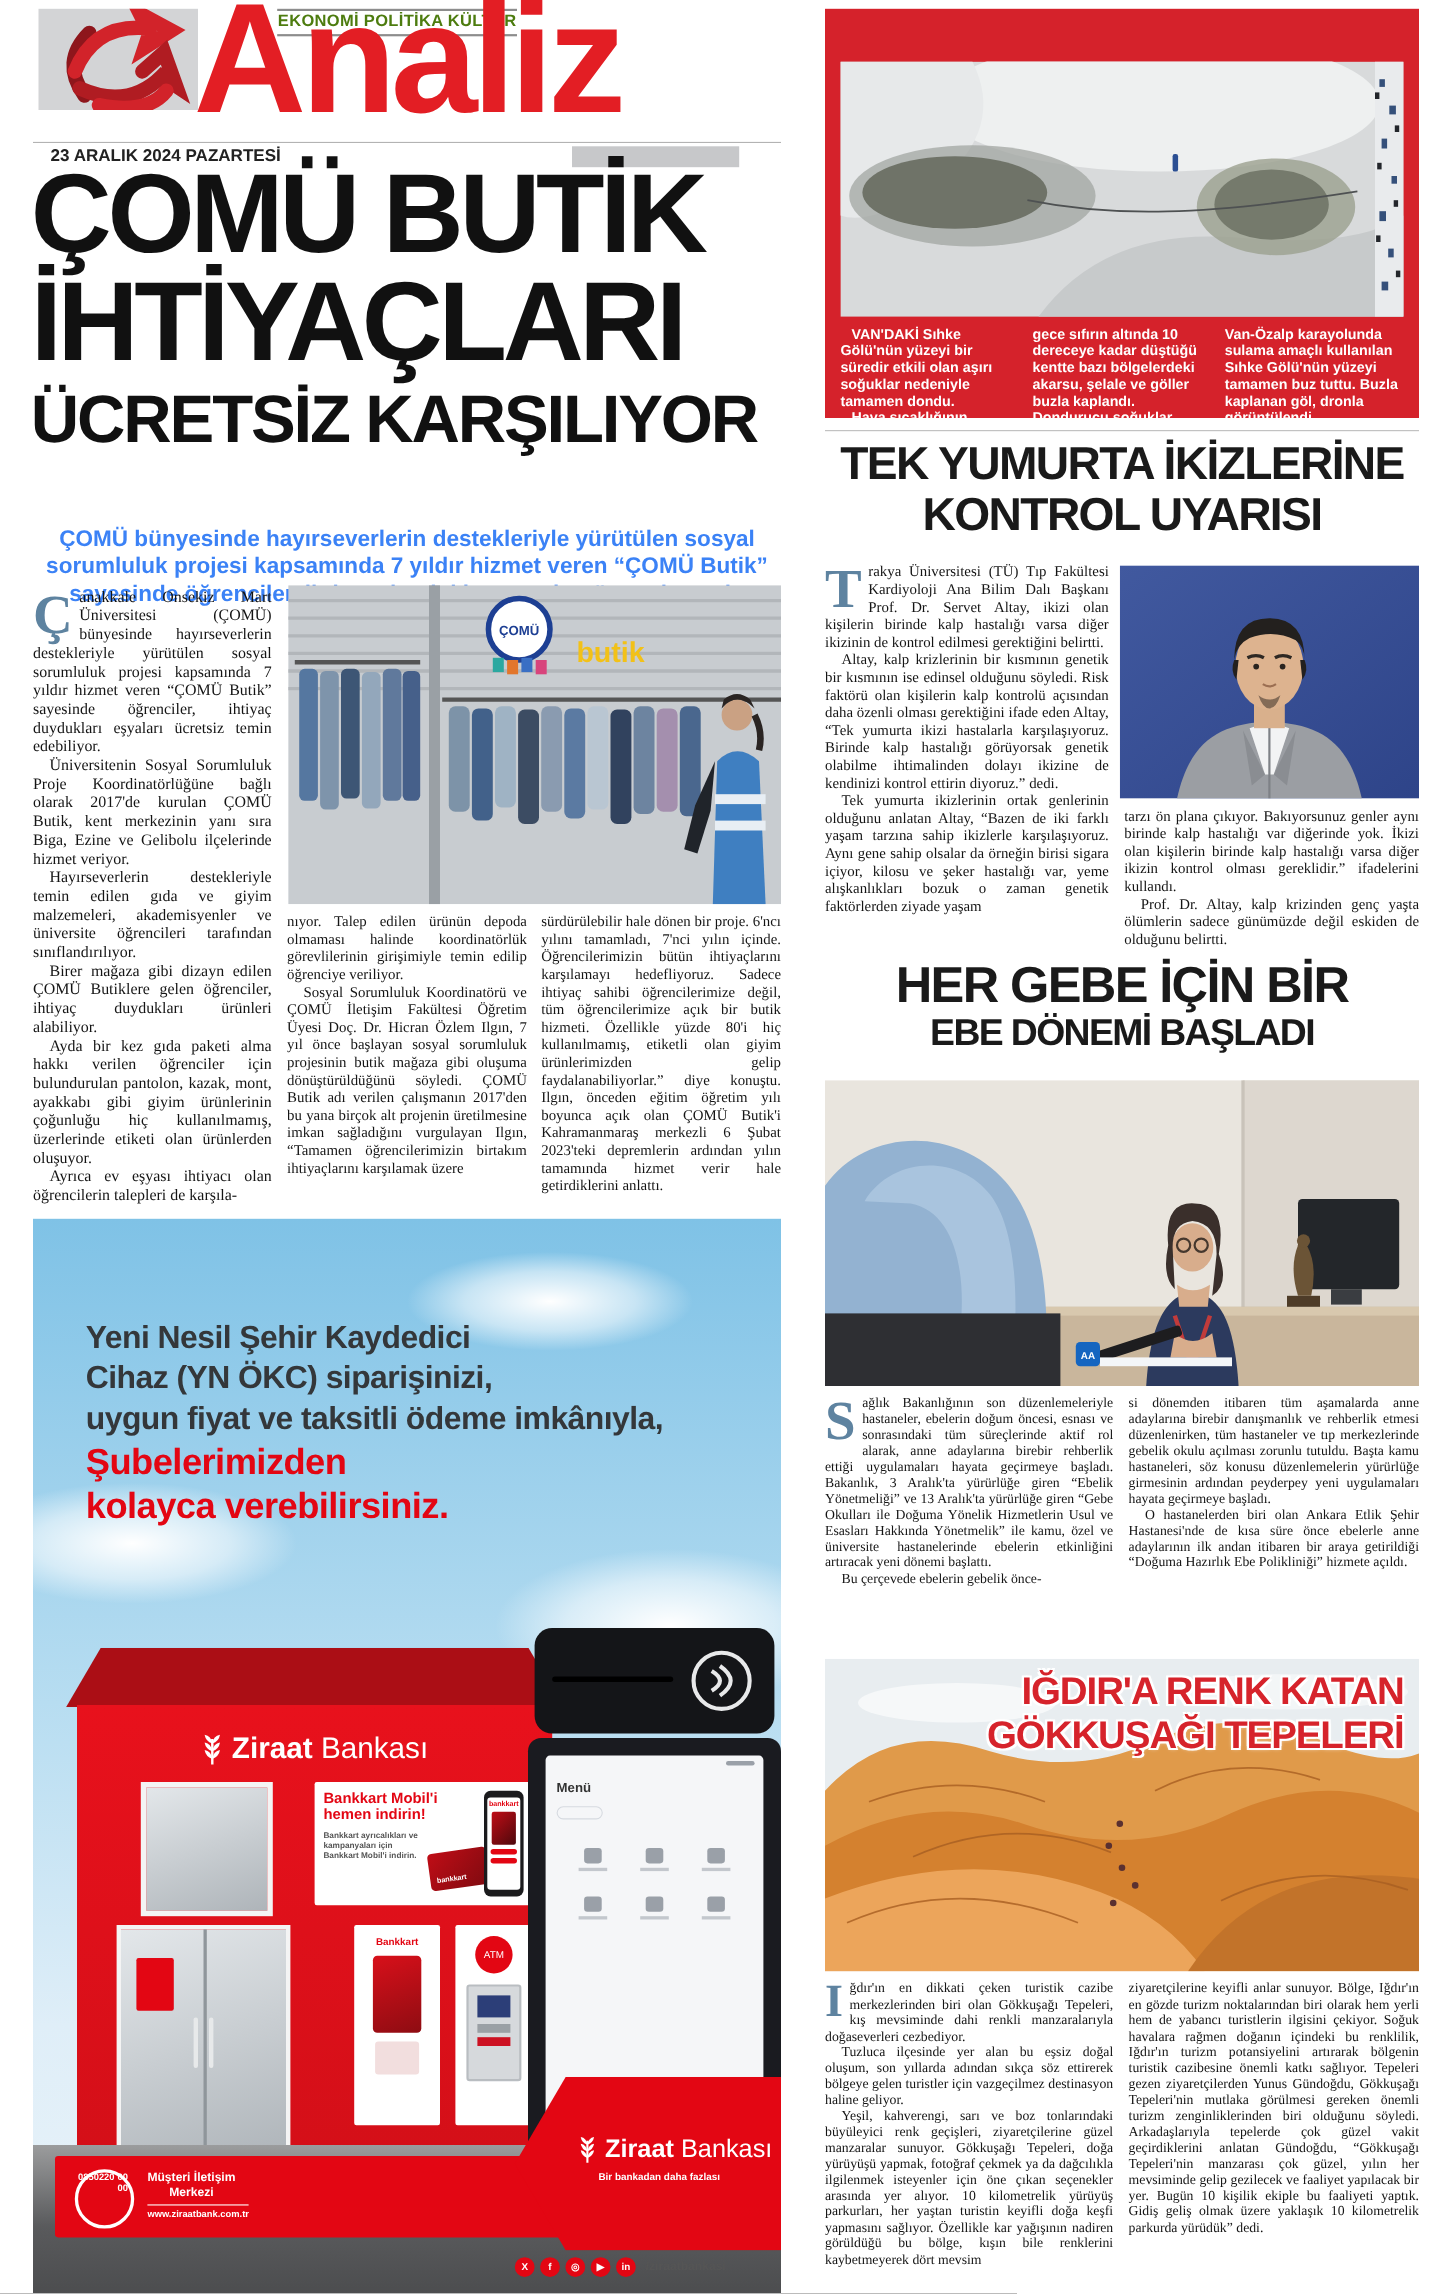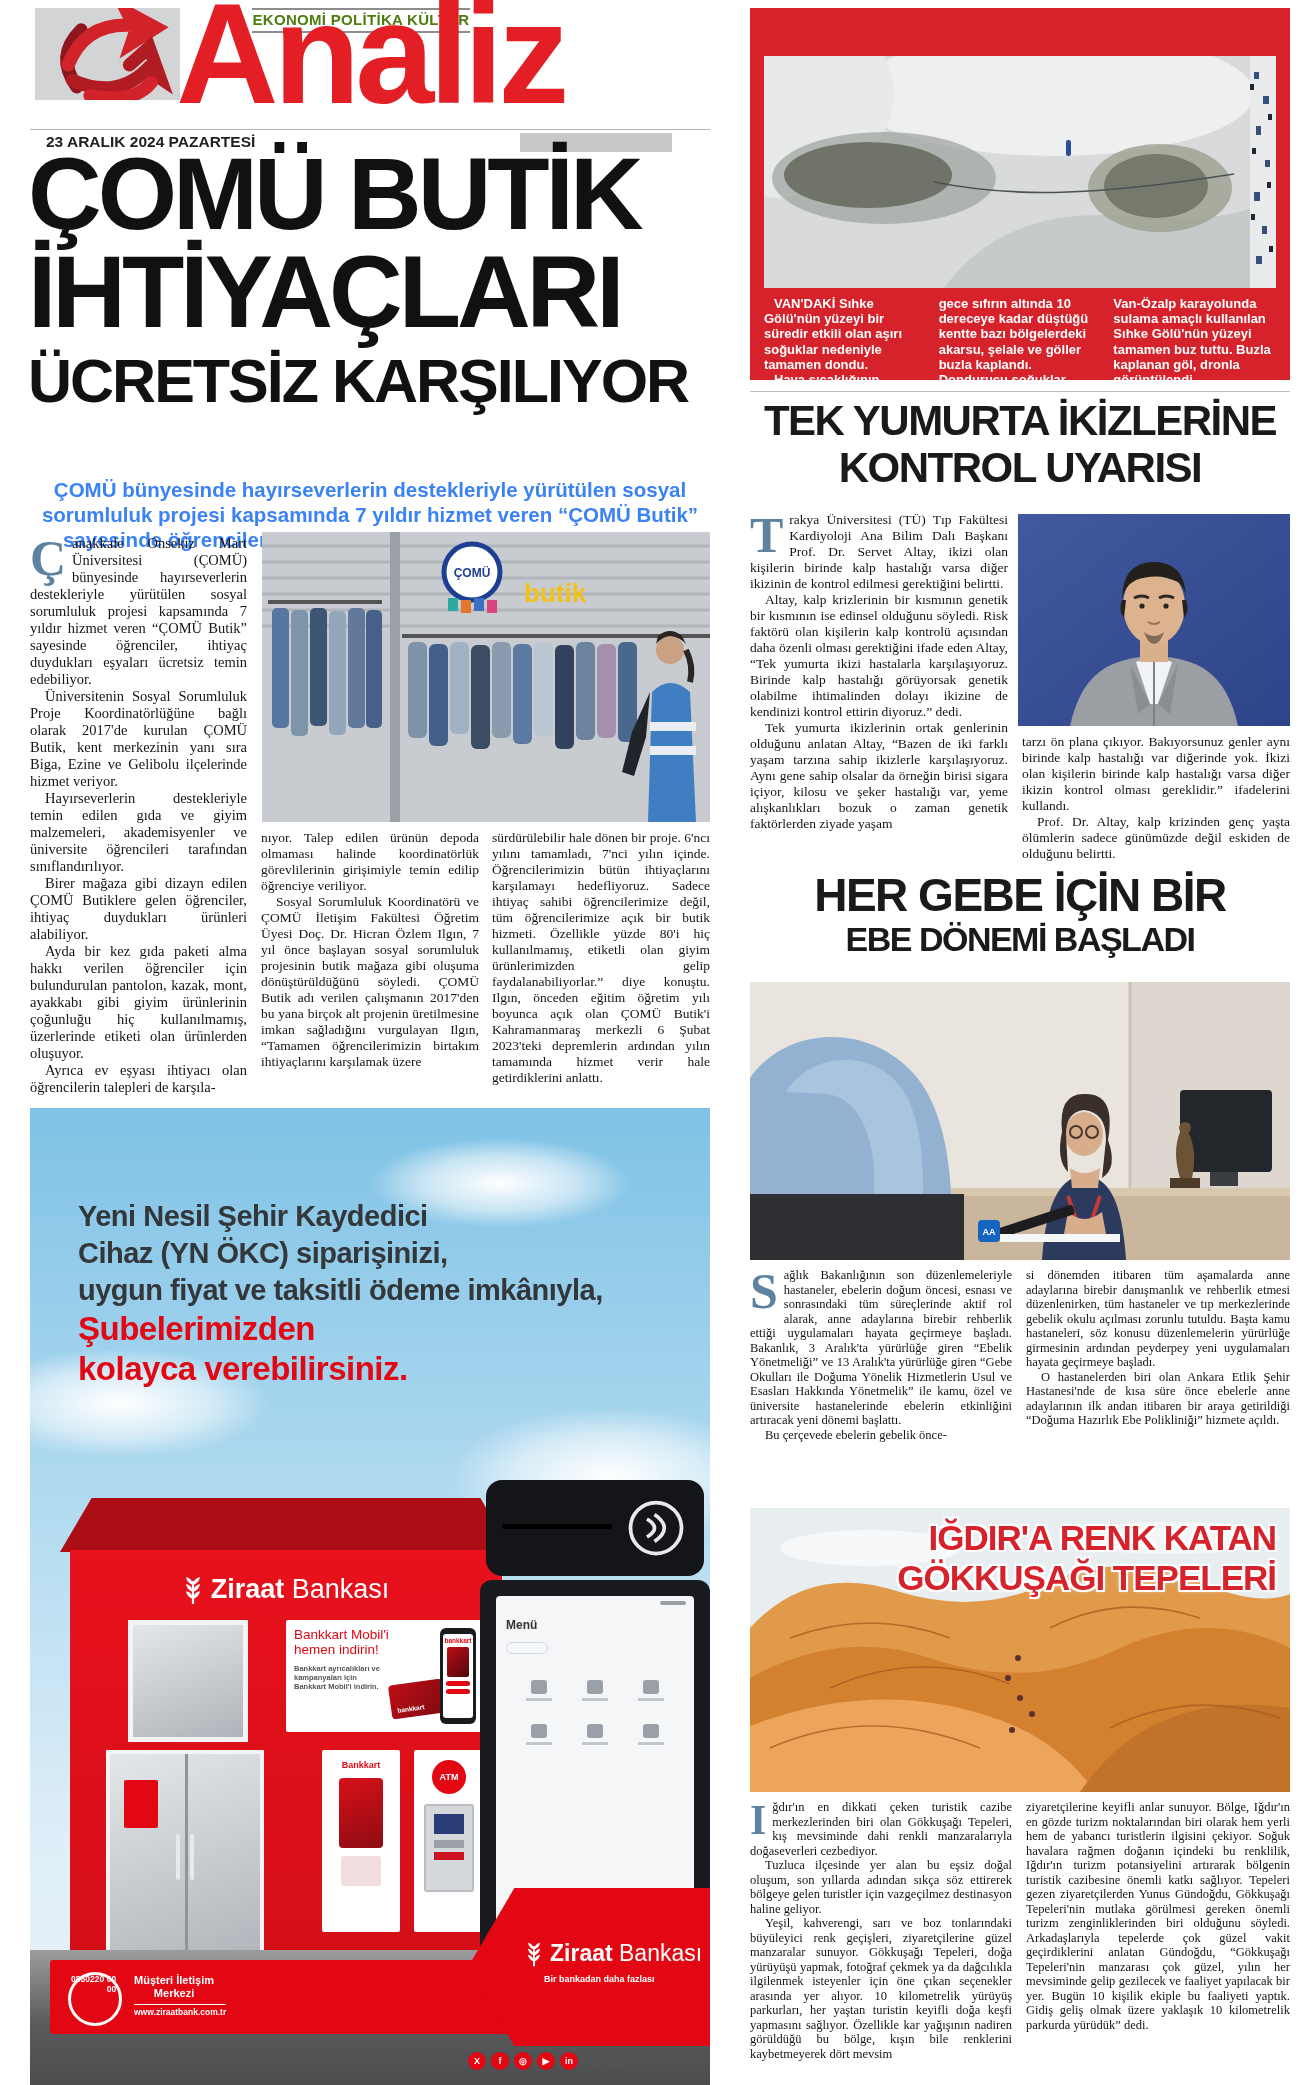--- a/index.html
+++ b/index.html
@@ -416,21 +416,21 @@
             <path d="M9 10 Q15 8 16 2 Q10 3 9 10 Z" fill="#fff"></path>
           <path d="M9 17 Q3 15 2 9 Q8 10 9 17 Z" fill="#fff"></path>
             <path d="M9 17 Q15 15 16 9 Q10 10 9 17 Z" fill="#fff"></path>
           <path d="M9 24 Q3 22 2 16 Q8 17 9 24 Z" fill="#fff"></path>
             <path d="M9 24 Q15 22 16 16 Q10 17 9 24 Z" fill="#fff"></path>
         </svg>
         <span><span class="b">Ziraat</span> <span class="l">Bankası</span></span>
       </div>
       <div class="window" style="left:58px;top:122px;width:110px;height:112px"></div>
       <div class="poster" style="left:216px;top:122px;width:198px;height:112px">
-        <div style="position:absolute;left:8px;top:8px;width:110px;font-size:13.5px;line-height:14.5px;font-weight:400;color:#e30613">Bankkart Mobil'i hemen indirin!</div>
+        <div style="position:absolute;left:8px;top:8px;width:110px;font-size:13.5px;line-height:14.5px;font-weight:700;color:#e30613">Bankkart Mobil'i hemen indirin!</div>
         <div style="position:absolute;left:8px;top:44px;width:92px;font-size:7.5px;line-height:9px;color:#555;font-weight:600">Bankkart ayrıcalıkları ve kampanyaları için Bankkart Mobil'i indirin.</div>
         <div style="position:absolute;left:104px;top:62px;width:54px;height:34px;background:linear-gradient(135deg,#c00d16,#7e0a10);border-radius:4px;transform:rotate(-8deg)">
           <div style="font-size:6.5px;color:#fff;font-weight:700;padding:22px 0 0 6px">bankkart</div>
         </div>
         <div style="position:absolute;right:8px;top:8px;width:36px;height:96px;background:#1b1b1d;border-radius:6px">
           <div style="position:absolute;left:3px;top:6px;right:3px;bottom:6px;background:#fff;border-radius:3px">
             <div style="font-size:6.5px;color:#e30613;font-weight:700;text-align:center;padding-top:3px">bankkart</div>
             <div style="margin:3px auto 0;width:22px;height:30px;background:linear-gradient(135deg,#c00d16,#4d080c);border-radius:2px"></div>
             <div style="margin:4px auto 0;width:24px;height:5px;background:#e30613;border-radius:3px"></div>
             <div style="margin:3px auto 0;width:24px;height:5px;background:#e30613;border-radius:3px"></div>
@@ -442,21 +442,21 @@
         <div style="position:absolute;left:44%;top:80px;width:4px;height:46px;background:#e7e9ea;border-radius:2px"></div>
         <div style="position:absolute;right:44%;top:80px;width:4px;height:46px;background:#e7e9ea;border-radius:2px"></div>
         <div style="position:absolute;left:14px;top:26px;width:34px;height:48px;background:#e30613;border-radius:2px"></div>
       </div>
       <div class="poster" style="left:252px;top:252px;width:78px;height:182px">
         <div style="font-size:9px;color:#e30613;font-weight:700;text-align:center;padding-top:10px">Bankkart</div>
         <div style="margin:8px auto 0;width:44px;height:70px;background:linear-gradient(160deg,#d8101a,#8e0c12);border-radius:4px"></div>
         <div style="margin:8px auto 0;width:40px;height:30px;background:#f2dede;border-radius:3px"></div>
       </div>
       <div class="poster" style="left:344px;top:252px;width:70px;height:182px">
-        <div style="margin:10px auto 0;width:34px;height:34px;background:#e30613;border-radius:50%;color:#fff;font-size:9px;font-weight:700;display:flex;align-items:center;justify-content:center">ATM</div>
+        <div style="margin:10px auto 0;width:34px;height:34px;background:#e30613;border-radius:50%;color:#fff;font-size:9px;font-weight:400;display:flex;align-items:center;justify-content:center">ATM</div>
         <div style="margin:10px auto 0;width:46px;height:84px;background:#d6d9dc;border:2px solid #b9bdc1;border-radius:3px">
           <div style="margin:8px auto 0;width:30px;height:20px;background:#2c3e78"></div>
           <div style="margin:6px auto 0;width:30px;height:8px;background:#9aa0a5"></div>
           <div style="margin:4px auto 0;width:30px;height:8px;background:#c12"></div>
         </div>
       </div>
     </div>
 
     <div class="abs pos">
       <div class="pos-head">

